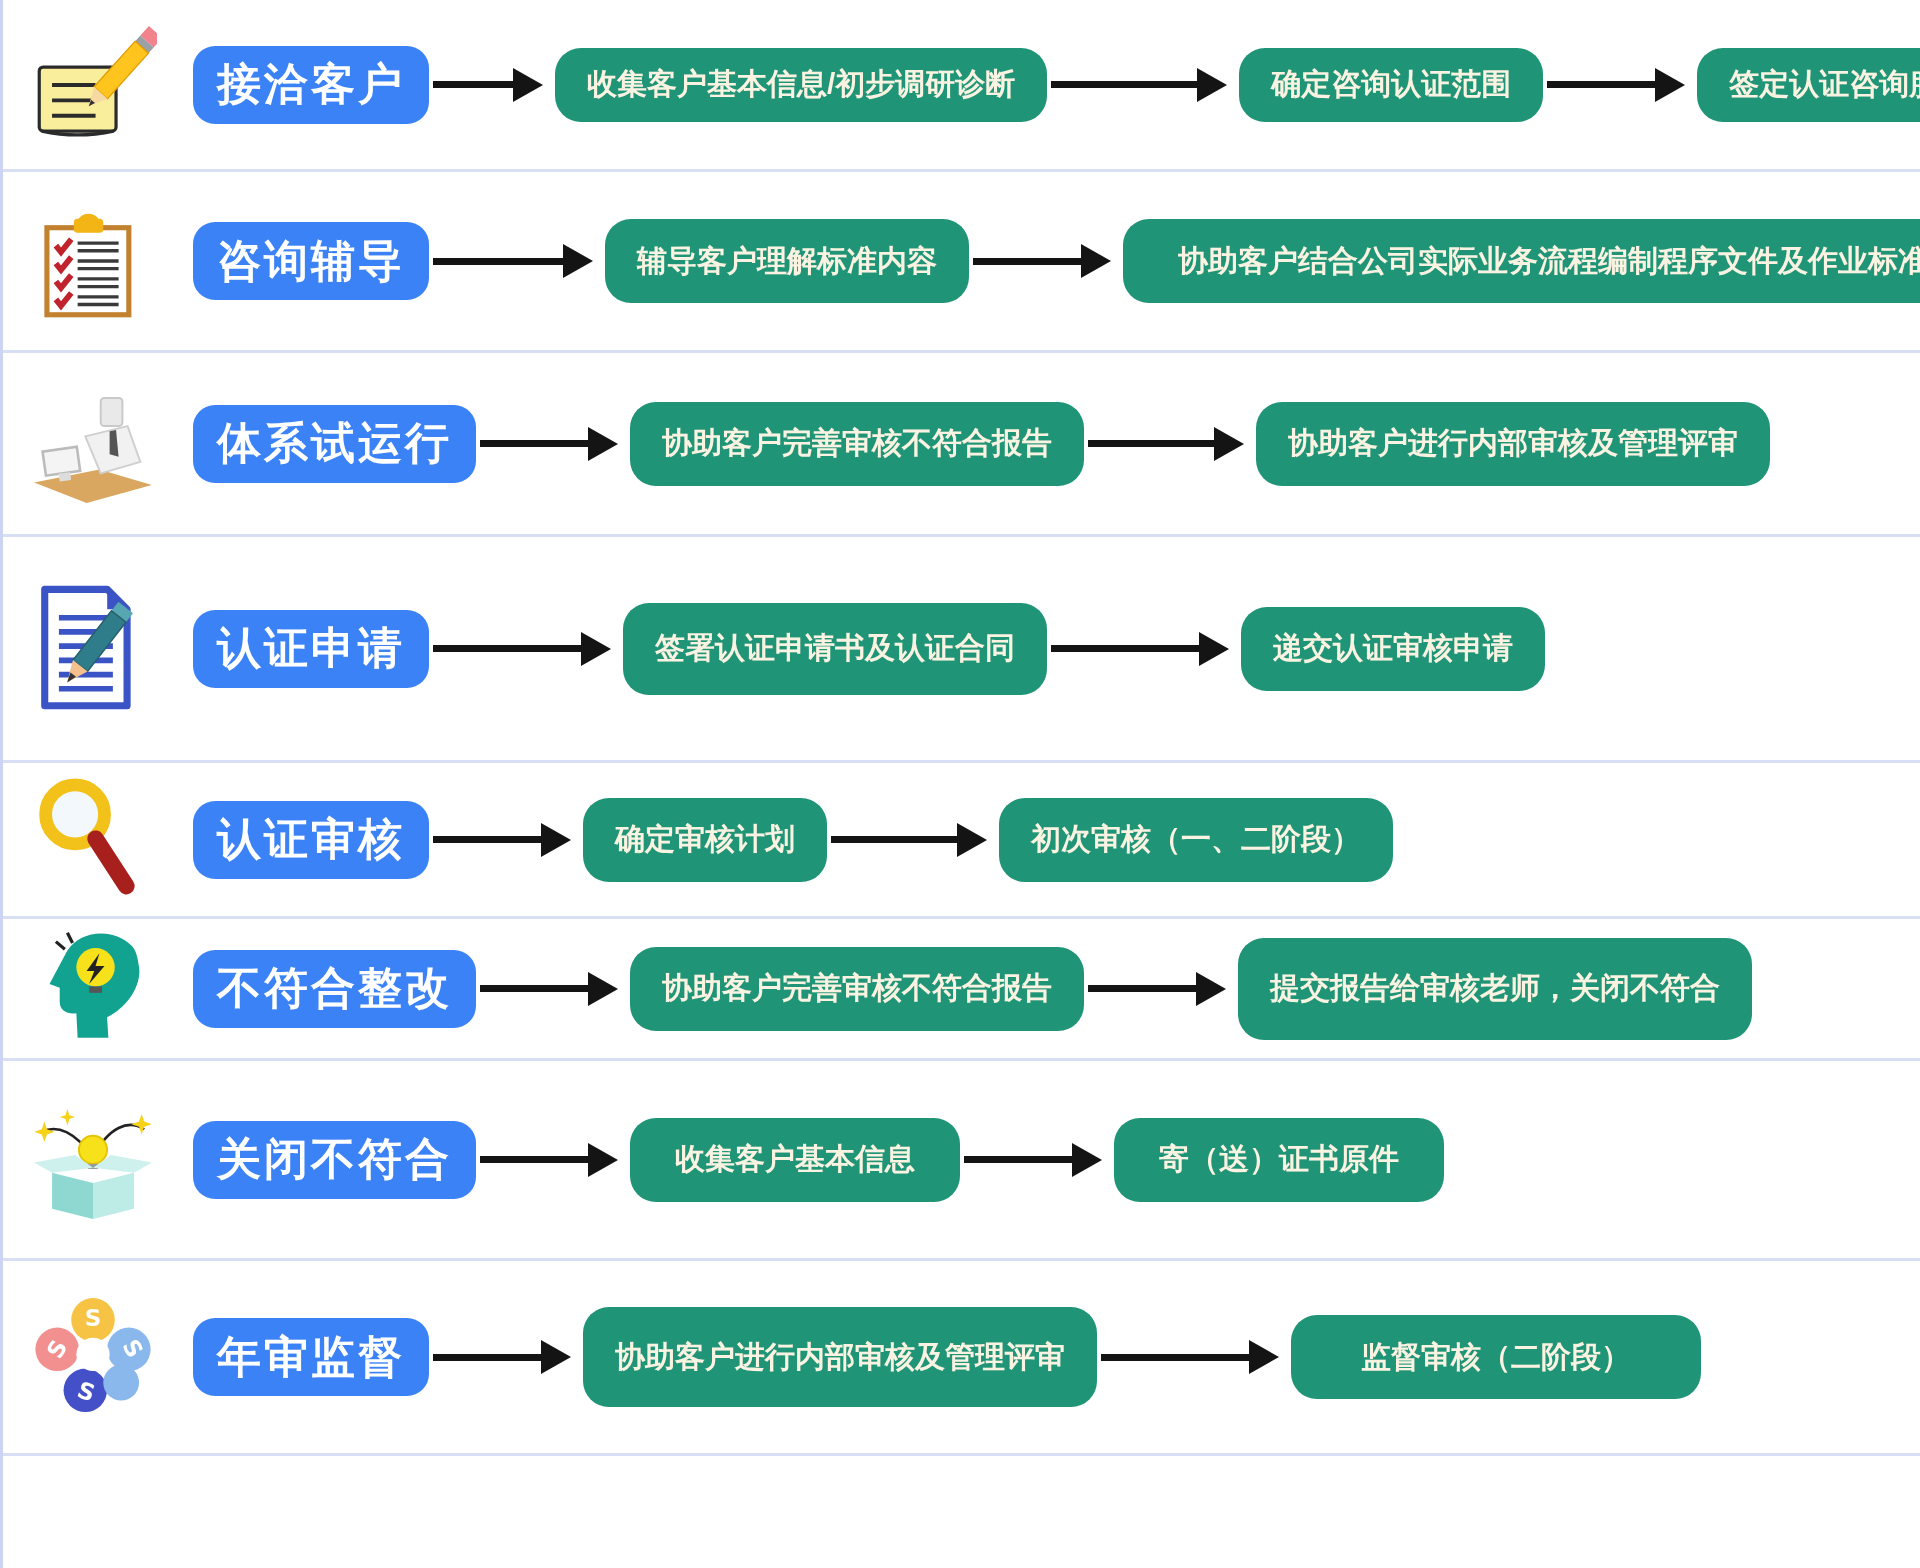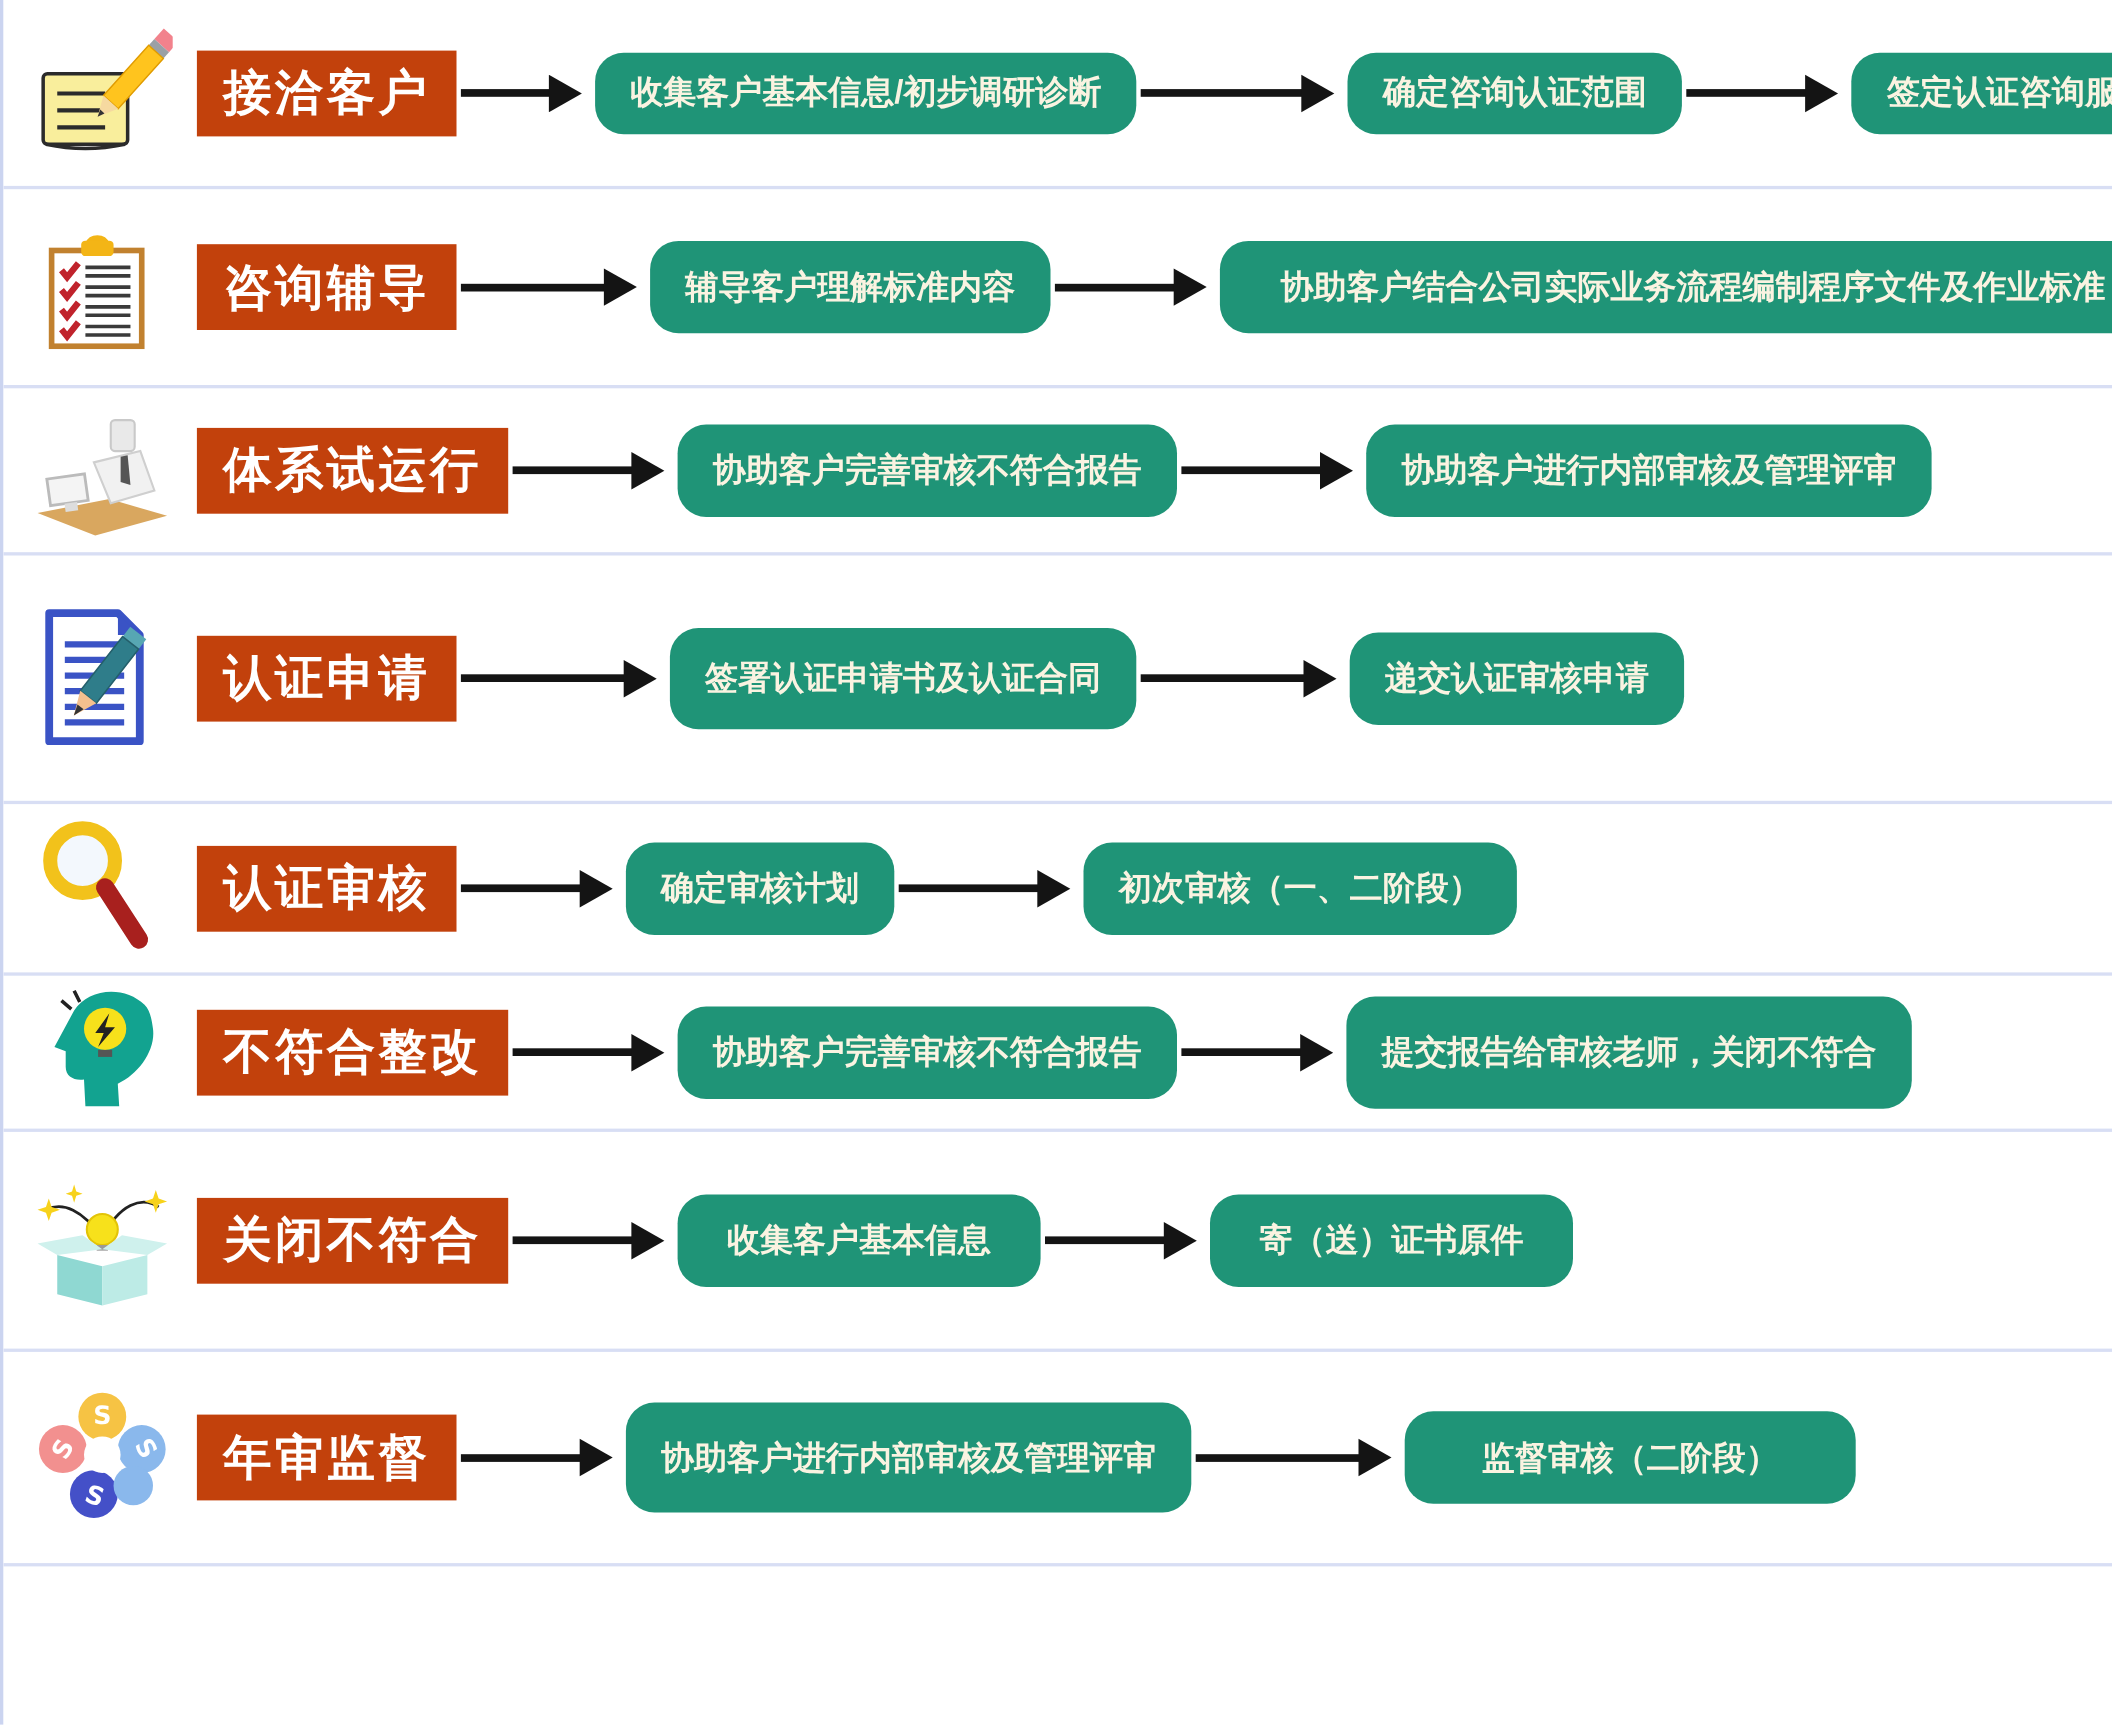--- a/index.html
+++ b/index.html
@@ -5,33 +5,33 @@
   html,body{margin:0;padding:0;background:#ffffff;}
   body{font-family:"Liberation Sans","DejaVu Sans",sans-serif;}
   .canvas{
     position:relative;width:1920px;height:1568px;background:#ffffff;
     border-left:3px solid #CBD4F0;box-sizing:border-box;overflow:hidden;
   }
   .row{
     display:flex;align-items:center;box-sizing:border-box;
     border-bottom:3px solid #D8DEF4;padding-left:10px;
   }
-  .r1{height:172px}.r2{height:181px}.r3{height:152px}.r4{height:226px}
+  .r1{height:172px}.r2{height:181px}.r3{height:184px}.r4{height:226px}
   .r5{height:156px}.r6{height:142px}.r7{height:200px}.r8{height:195px}
 
   .icon-cell{width:160px;min-width:160px;display:flex;align-items:center;justify-content:center;}
   .icon-cell svg{width:128px;height:128px;}
   .r4 .icon-cell svg{width:142px;height:142px;}
 
   .stage{
-    background:#c2410c;color:#ffffff;
+    background:#3b82f6;color:#ffffff;
     font-family:"DejaVu Serif","Liberation Serif",serif;font-weight:bold;
     font-size:44px;letter-spacing:3px;
     display:flex;align-items:center;justify-content:center;
-    padding:0 24px;height:78px;flex-shrink:0;margin-left:6px;
+    padding:0 24px;height:78px;flex-shrink:0;margin-left:20px;border-radius:22px;
   }
   .arrow{
     position:relative;height:7px;background:#141414;width:110px;
     flex-shrink:0;margin-right:34px;margin-left:4px;
   }
   .arrow::after{
     content:"";position:absolute;right:-28px;top:50%;transform:translateY(-50%);
     border-left:30px solid #141414;border-top:17px solid transparent;border-bottom:17px solid transparent;
   }
   .step{

